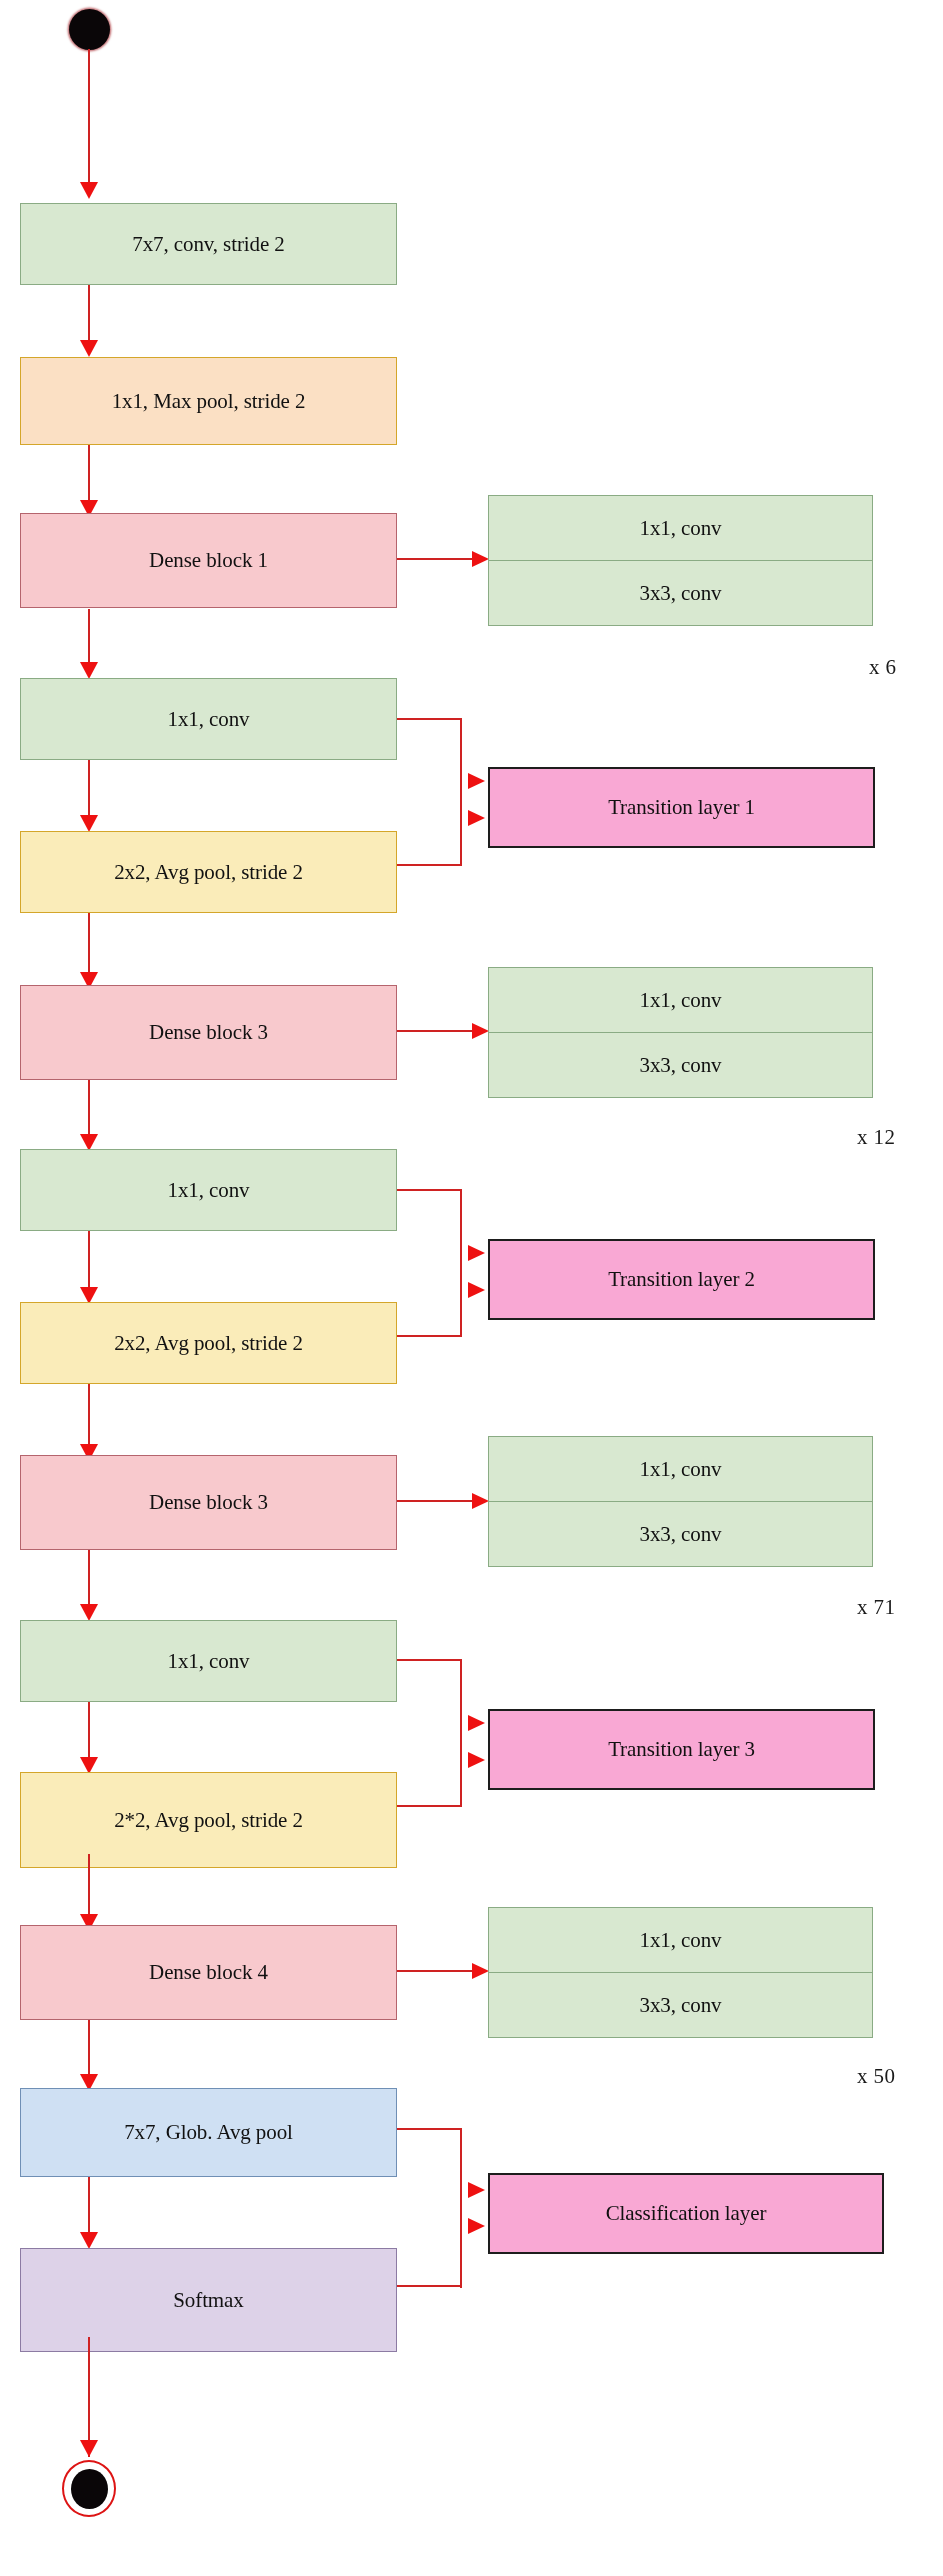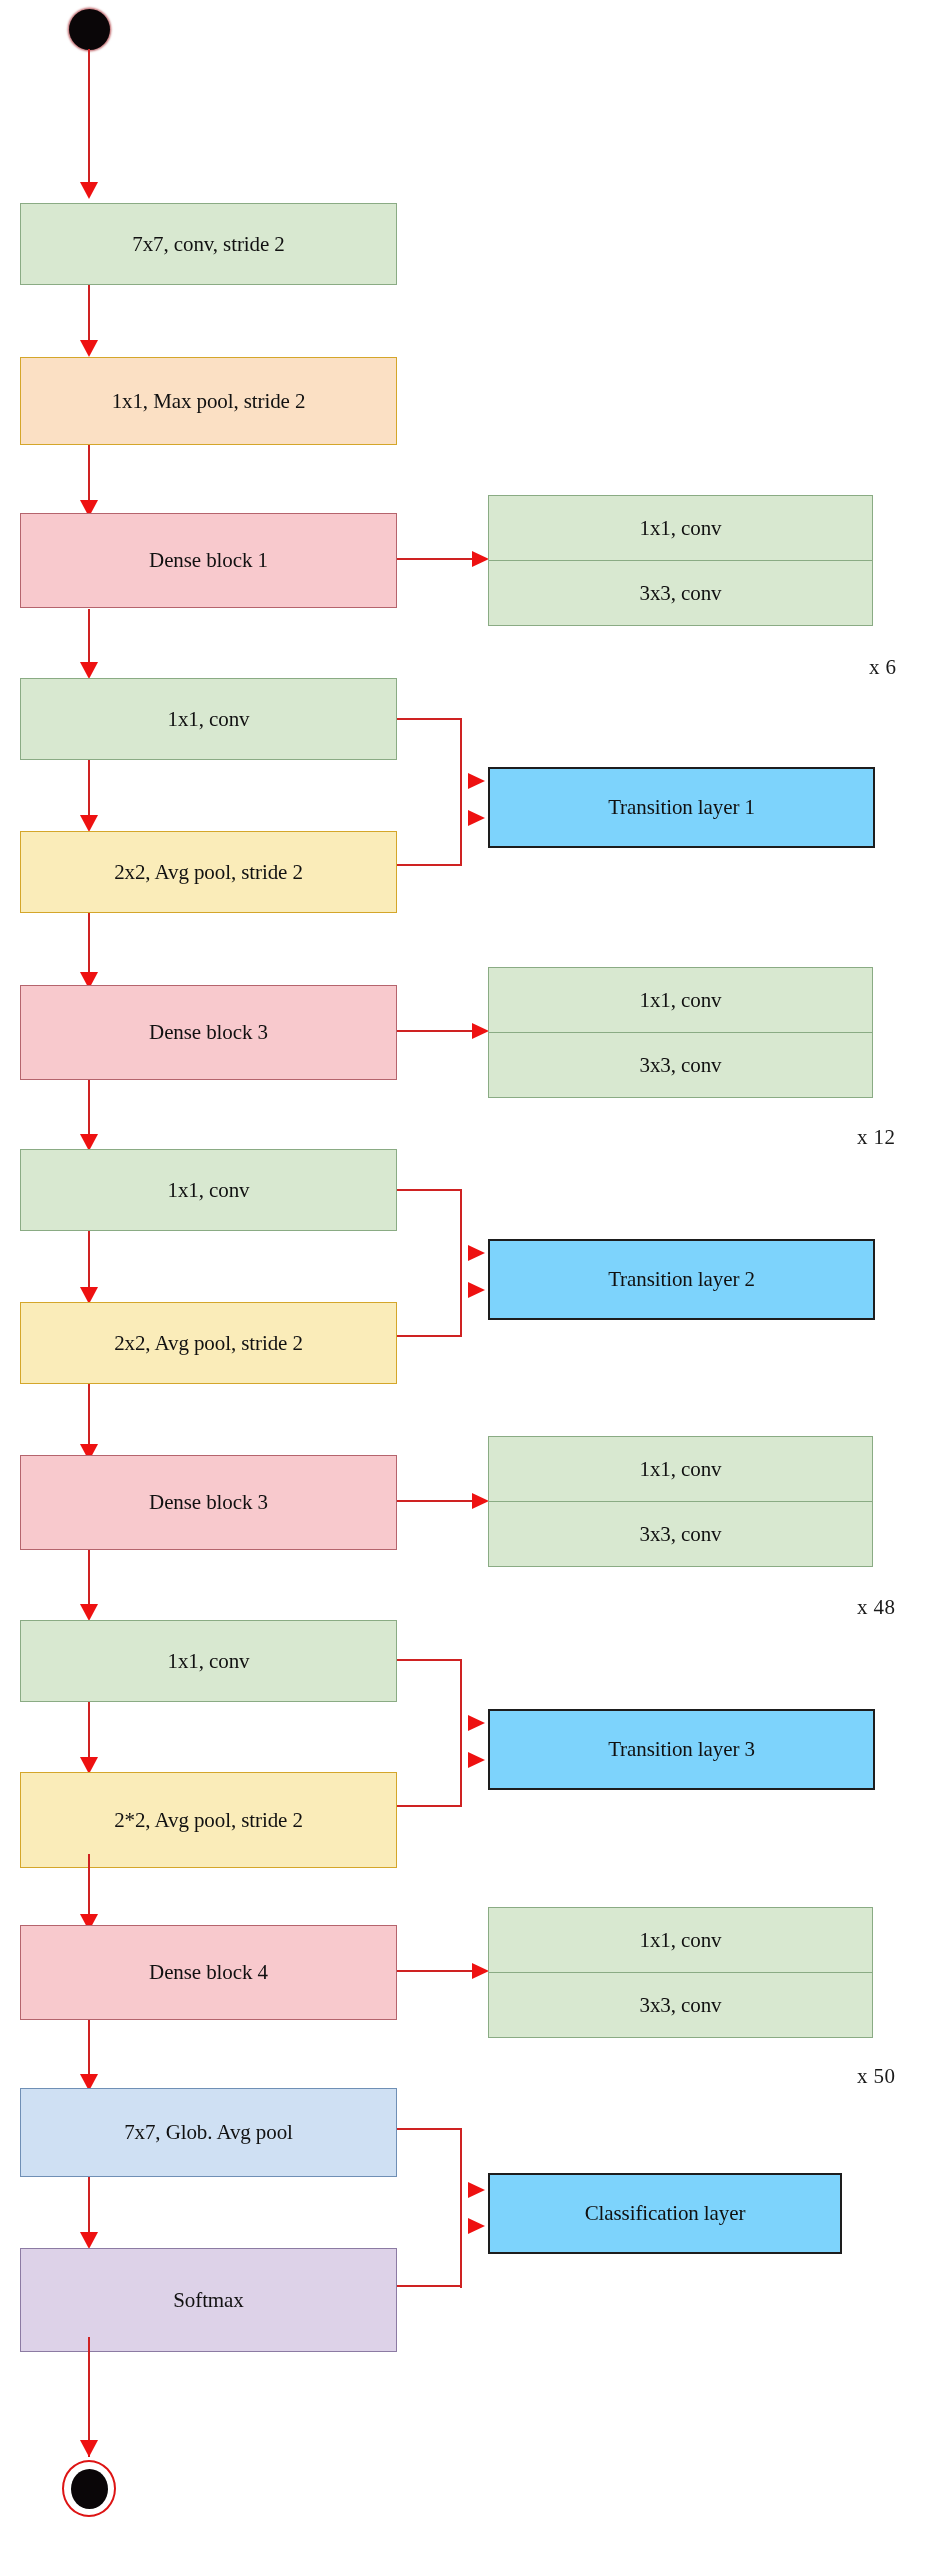--- a/index.html
+++ b/index.html
@@ -46,21 +46,21 @@
   }
   .n-blue {
     background: #cfe0f3;
     border: 1.4px solid #6f8fb5;
   }
   .n-purple {
     background: #ddd2e8;
     border: 1.4px solid #8c7ba3;
   }
   .n-plain {
-    background: #7dd3fc;
+    background: #f9a8d4;
     border: 2.1px solid #1d1d1d;
   }
   
   .stack {
     position: absolute;
     box-sizing: border-box;
     background: #d8e8d0;
     border: 1.4px solid #8aab84;
     display: flex;
     flex-direction: column;
@@ -231,21 +231,21 @@
 
   <div class="node n-red" style="left:20px; top:1455px; width:377px; height:95px;">
     <span>Dense block 3</span>
   </div>
   <div class="hline" style="left:397px; top:1500px; width:78px;"></div>
   <div class="arrow-right" style="left:472px; top:1493px;"></div>
   <div class="stack" style="left:488px; top:1436px; width:385px; height:131px;">
     <div class="cell">1x1, conv</div>
     <div class="cell">3x3, conv</div>
   </div>
-  <div class="mult" style="left:857px; top:1595px;">x 48</div>
+  <div class="mult" style="left:857px; top:1595px;">x 71</div>
 
   <div class="vline" style="left:88px; top:1550px; height:55px;"></div>
   <div class="arrow-down" style="left:80px; top:1604px;"></div>
 
   <div class="node n-green" style="left:20px; top:1620px; width:377px; height:82px;">
     <span>1x1, conv</span>
   </div>
   <div class="vline" style="left:88px; top:1702px; height:57px;"></div>
   <div class="arrow-down" style="left:80px; top:1757px;"></div>
 
@@ -282,21 +282,21 @@
     <span>7x7, Glob. Avg pool</span>
   </div>
   <div class="vline" style="left:88px; top:2177px; height:57px;"></div>
   <div class="arrow-down" style="left:80px; top:2232px;"></div>
 
   <div class="hline" style="left:397px; top:2128px; width:65px;"></div>
   <div class="vline" style="left:460px; top:2128px; height:160px;"></div>
   <div class="hline" style="left:397px; top:2285px; width:65px;"></div>
   <div class="arrow-right" style="left:468px; top:2182px;"></div>
   <div class="arrow-right" style="left:468px; top:2218px;"></div>
-  <div class="node n-plain" style="left:488px; top:2173px; width:354px; height:81px; font-size:21px;">
+  <div class="node n-plain" style="left:488px; top:2173px; width:396px; height:81px; font-size:21px;">
     <span>Classification layer</span>
   </div>
 
   <div class="node n-purple" style="left:20px; top:2248px; width:377px; height:104px;">
     <span>Softmax</span>
   </div>
   <div class="vline" style="left:88px; top:2337px; height:120px;"></div>
   <div class="arrow-down" style="left:80px; top:2440px;"></div>
 
   <div class="terminal-end-outer" style="left:62px; top:2460px;"></div>

